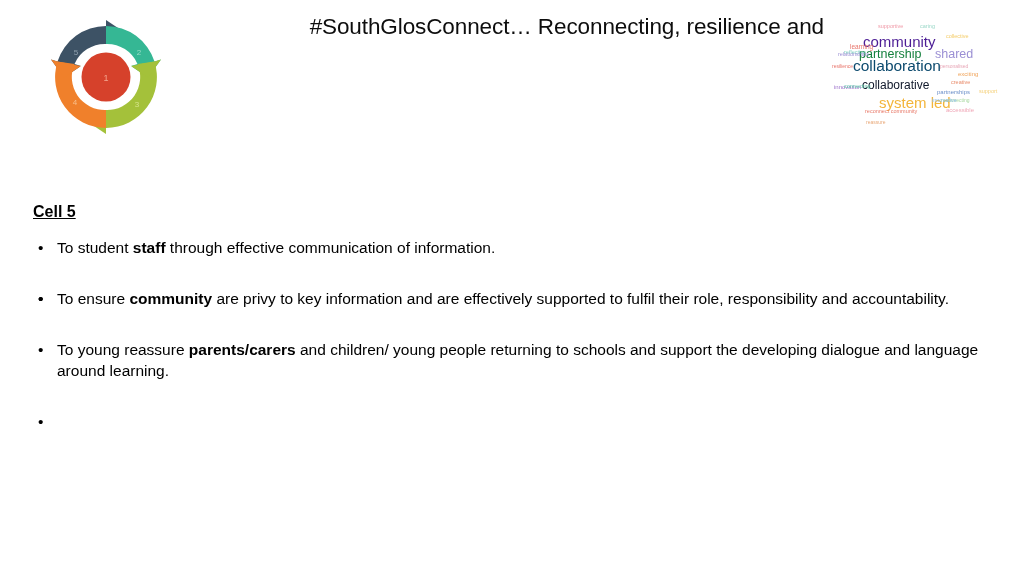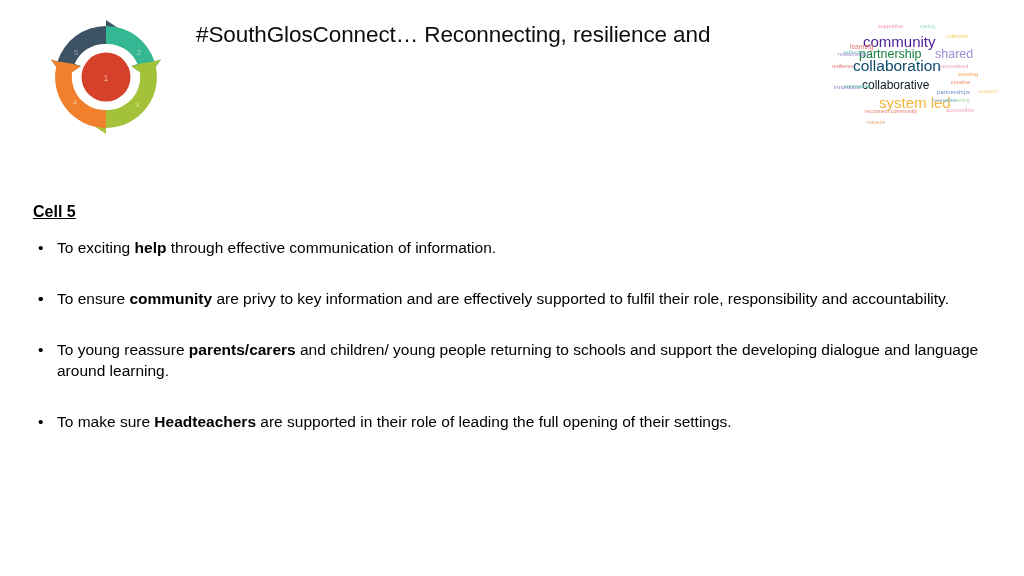--- a/index.html
+++ b/index.html
@@ -32,23 +32,23 @@
     top: 18px;
     width: 116px;
     height: 118px;
   }
   .cycle-diagram svg { display: block; }
 
   
   .slide-title {
     position: absolute;
     left: 196px;
-    top: 20px;
+    top: 12px;
     width: 628px;
-    text-align: left;
+    text-align: right;
     font-size: 22.5px;
     line-height: 30px;
     color: #0d0d0d;
     letter-spacing: -0.1px;
   }
 
   
   .wordcloud {
     position: absolute;
     left: 836px;
@@ -183,19 +183,19 @@
       <span style="left: -2px; top: 72px; font-size: 6px; color: rgb(155, 111, 201); font-weight: normal;">innovation</span>
       <span style="left: 8px; top: 72px; font-size: 5.5px; color: rgb(91, 196, 168); font-weight: normal;">connecting</span>
       <span style="left: 96px; top: 86px; font-size: 5.5px; color: rgb(143, 191, 232); font-weight: normal;">innovative</span>
     </div>
 
 </div>
 
 <div class="slide-body">
   <div class="section-heading">Cell 5</div>
   <div class="bullet-list">
-      <div class="bullet-item"><span class="dot">•</span><span class="txt"><span>To exciting </span><b>help</b><span> through effective communication of information.</span></span></div>
+      <div class="bullet-item"><span class="dot">•</span><span class="txt"><span>To student </span><b>staff</b><span> through effective communication of information.</span></span></div>
       <div class="bullet-item"><span class="dot">•</span></div>
       <div class="bullet-item"><span class="dot">•</span><span class="txt"><span>To ensure </span><b>community</b><span> are privy to key information and are effectively supported to fulfil their role, responsibility and accountability.</span></span></div>
       <div class="bullet-item"><span class="dot">•</span><span class="txt"><span>To young reassure </span><b>parents/carers</b><span> and children/ young people returning to schools and support the developing dialogue and language around learning.</span></span></div>
-      <div class="bullet-item"><span class="dot">•</span><span class="txt"><span>To make sure </span><b>Headteachers</b><span> are supported in their role of leading the full opening of their settings.</span></span></div>
+      <div class="bullet-item"><span class="dot">•</span></div>
     </div>
 </div>
 
 </body></html>

